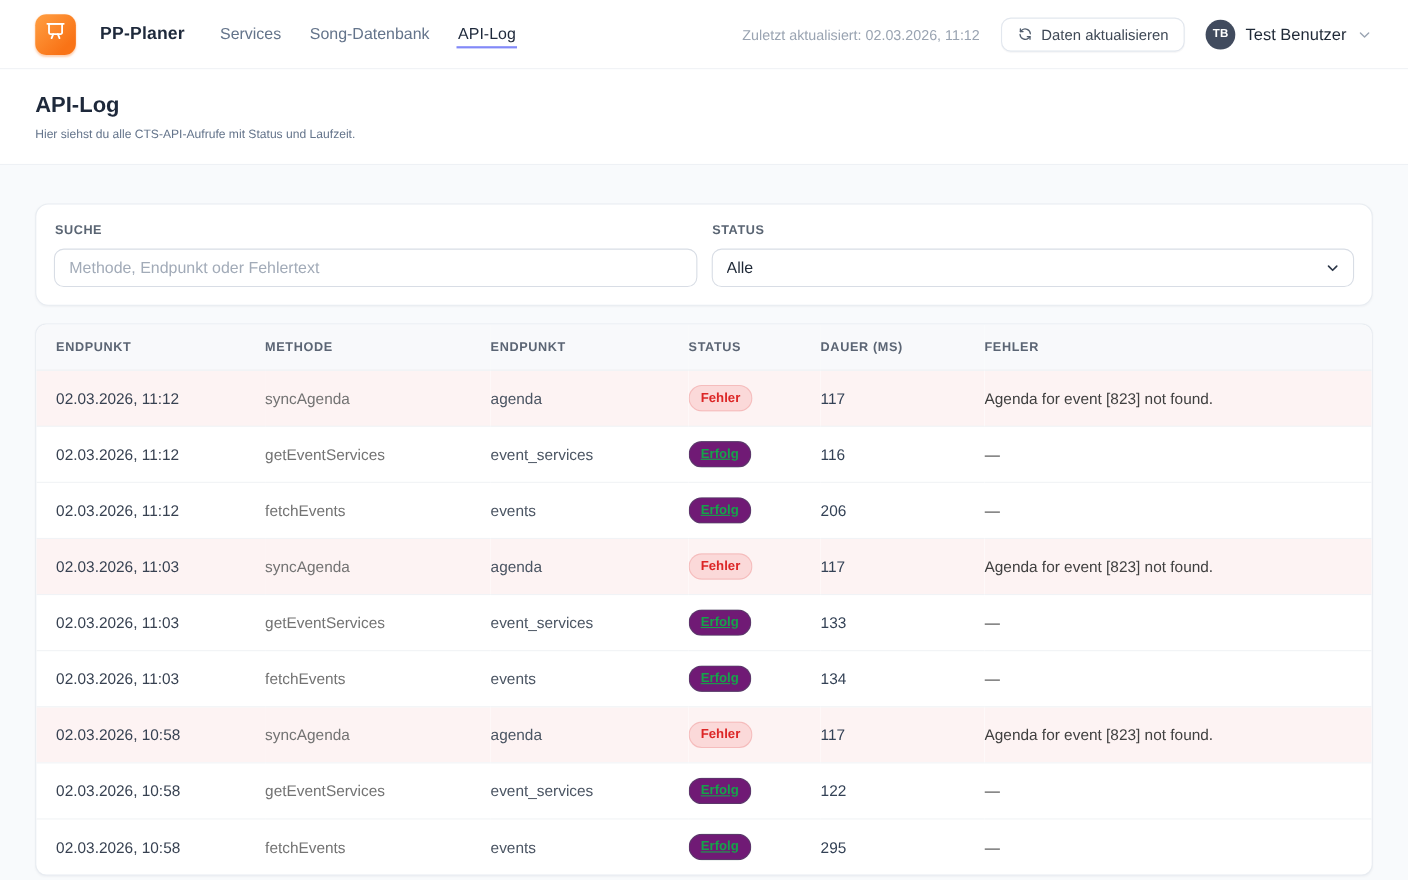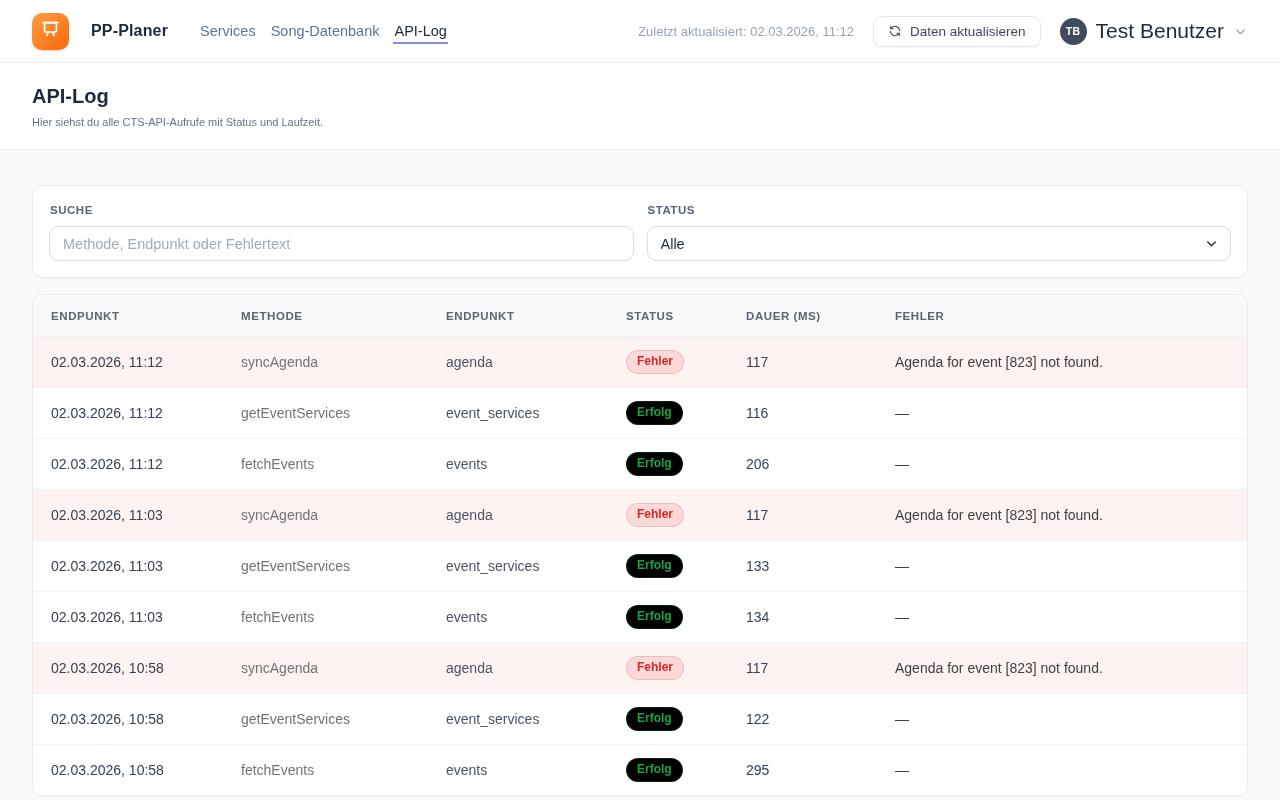--- a/index.html
+++ b/index.html
@@ -20,21 +20,21 @@
   .brand { display: flex; align-items: center; gap: 22px; }
   .logo {
     width: 37px; height: 37px; border-radius: 10px;
     background: linear-gradient(135deg, #ff9f43 0%, #f97316 78%);
     display: flex; align-items: center; justify-content: center;
     box-shadow: 0 1px 2px rgba(249,115,22,.35);
   }
   .logo svg { width: 21px; height: 21px; }
   .brand-name { font-size: 16px; font-weight: 700; color: #1e293b; letter-spacing: .01em; }
 
-  .nav { display: flex; align-items: center; gap: 13px; margin-left: 31px; justify-content: space-between; }
+  .nav { display: flex; align-items: center; gap: 24px; margin-left: 31px; justify-content: space-between; }
   .nav-link {
     font-size: 14.5px; color: #64748b; text-decoration: none;
     padding: 5px 1px; cursor: pointer;
   }
   .nav-link.active {
     color: #1e293b; font-weight: 500;
     border-bottom: 2px solid #8289f8; padding-bottom: 3px;
   }
 
   .topbar-right { margin-left: auto; display: flex; align-items: center; gap: 19px; }
@@ -46,21 +46,21 @@
     font-family: inherit; font-size: 13.5px; color: #3f4956; cursor: pointer;
     box-shadow: 0 1px 1px rgba(16,24,40,.04);
   }
   .refresh-btn svg { width: 14px; height: 14px; stroke: #525e6e; }
   .user-menu { display: flex; align-items: center; gap: 9px; cursor: pointer; }
   .avatar {
     width: 27px; height: 27px; border-radius: 50%;
     background: #414b5e; color: #fff; font-size: 10.5px; font-weight: 700;
     display: flex; align-items: center; justify-content: center; letter-spacing: .03em;
   }
-  .user-name { font-size: 21px; color: #1f2937; font-weight: 500; }
+  .user-name { font-size: 15px; color: #1f2937; font-weight: 500; }
   .user-menu svg { width: 15px; height: 15px; stroke: #9aa4b2; }
 
   
   .page-head { background: #fff; padding: 22px 32px 21px; border-bottom: 1px solid #eef1f5; }
   .page-title { margin: 0; font-size: 20px; font-weight: 700; color: #1e293b; }
   .page-subtitle { margin: 8px 0 0; font-size: 11px; color: #64748b; }
 
   
   .main { padding: 35px 32px 0; }
 
@@ -107,21 +107,21 @@
   tr.error td { background: #fdf3f3; }
   .cell-methode { font-weight: 400; color: #737373; }
   .cell-endpunkt { color: #4b5563; }
   .cell-dauer { color: #334155; }
   .cell-fehler { color: #404040; }
   .badge {
     display: inline-block; padding: 3px 10px 4px; border-radius: 999px;
     font-size: 12px; font-weight: 700; line-height: 1.25;
   }
   .badge.error { background: #fbd9d9; color: #dc2626; border: 1px solid rgba(220,38,38,.16); }
-  .badge.success { background: #000000; color: #16a34a; border: 1px solid rgba(22,163,74,.22); }
+  .badge.success { background: #701a75; color: #16a34a; border: 1px solid rgba(22,163,74,.22); text-decoration: underline; }
 </style>
 </head>
 <body>
 
 <header class="topbar">
   <div class="brand">
     <div class="logo">
       <span>
         <svg viewBox="0 0 24 24" fill="none" stroke="#ffffff" stroke-width="1.9" stroke-linecap="round" stroke-linejoin="round">
           <path d="M3.5 4.2h17"></path>

